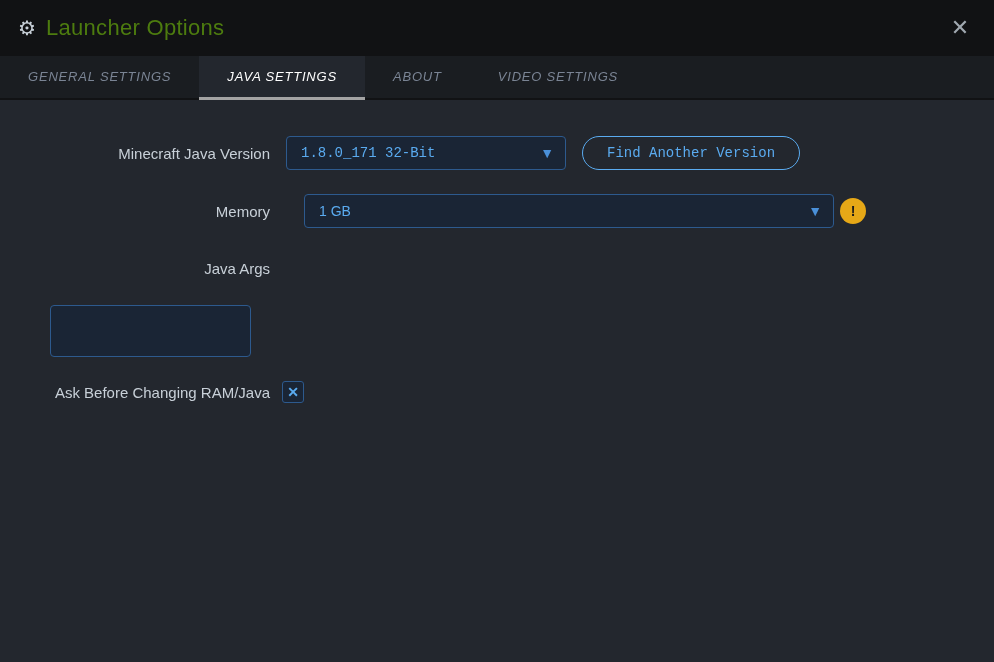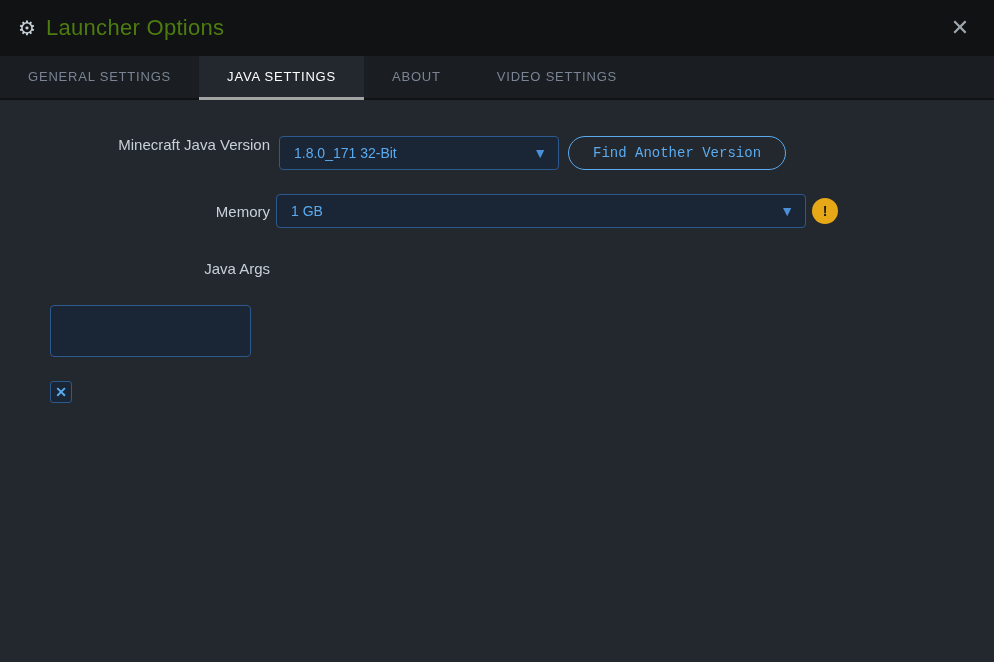--- a/index.html
+++ b/index.html
@@ -79,40 +79,41 @@
       display: flex;
       align-items: center;
       font-size: 13px;
       font-weight: 500;
       letter-spacing: 0.8px;
       color: #7a8494;
       cursor: pointer;
       text-transform: uppercase;
       border-bottom: 3px solid transparent;
       margin-bottom: -2px;
+      font-style: italic;
     }
 
     .tab.active {
       color: #ffffff;
       border-bottom: 3px solid #a3a3a3;
       background: #23272e;
     }
 
     .content {
       flex: 1;
       padding: 36px 50px 36px 50px;
       display: flex;
       flex-direction: column;
       gap: 24px;
     }
 
     .form-row {
       display: flex;
-      align-items: flex-start;
-      gap: 9px;
+      align-items: center;
+      gap: 16px;
     }
 
     .form-label {
       font-size: 15px;
       color: #c8d0d8;
       text-align: right;
       min-width: 220px;
       flex-shrink: 0;
     }
 
@@ -126,20 +127,21 @@
       width: 100%;
       background: #1a2535;
       border: 1.5px solid #2d5a8e;
       border-radius: 4px;
       color: #5aabf0;
       font-size: 14px;
       padding: 8px 40px 8px 14px;
       appearance: none;
       cursor: pointer;
       outline: none;
+      font-family: Liberation Mono, monospace;
     }
 
     .select-arrow {
       position: absolute;
       right: 12px;
       top: 50%;
       transform: translateY(-50%);
       color: #4a90d9;
       pointer-events: none;
       font-size: 14px;
@@ -160,20 +162,21 @@
     .memory-row {
       display: flex;
       align-items: center;
       gap: 6px;
     }
 
     .memory-select-wrapper {
       position: relative;
       flex: 1;
       max-width: 530px;
+      margin-left: 28px;
     }
 
     .memory-select {
       width: 100%;
       background: #1a2535;
       border: 1.5px solid #2d5a8e;
       border-radius: 4px;
       color: #5aabf0;
       font-size: 14px;
       padding: 8px 40px 8px 14px;
@@ -306,19 +309,20 @@
         <span>!</span>
       </div>
     </div>
 
     <div class="java-args-row">
       <span class="java-args-label">Java Args</span>
       <textarea class="java-args-textarea" style=""></textarea>
     </div>
 
     <div class="form-row checkbox-row">
+      <span class="checkbox-label">Ask Before Changing RAM/Java</span>
       <div class="checkbox-custom">
         <span class="check-mark">✕</span>
       </div>
     </div>
 
   </div>
 </div>
 
 </body></html>

